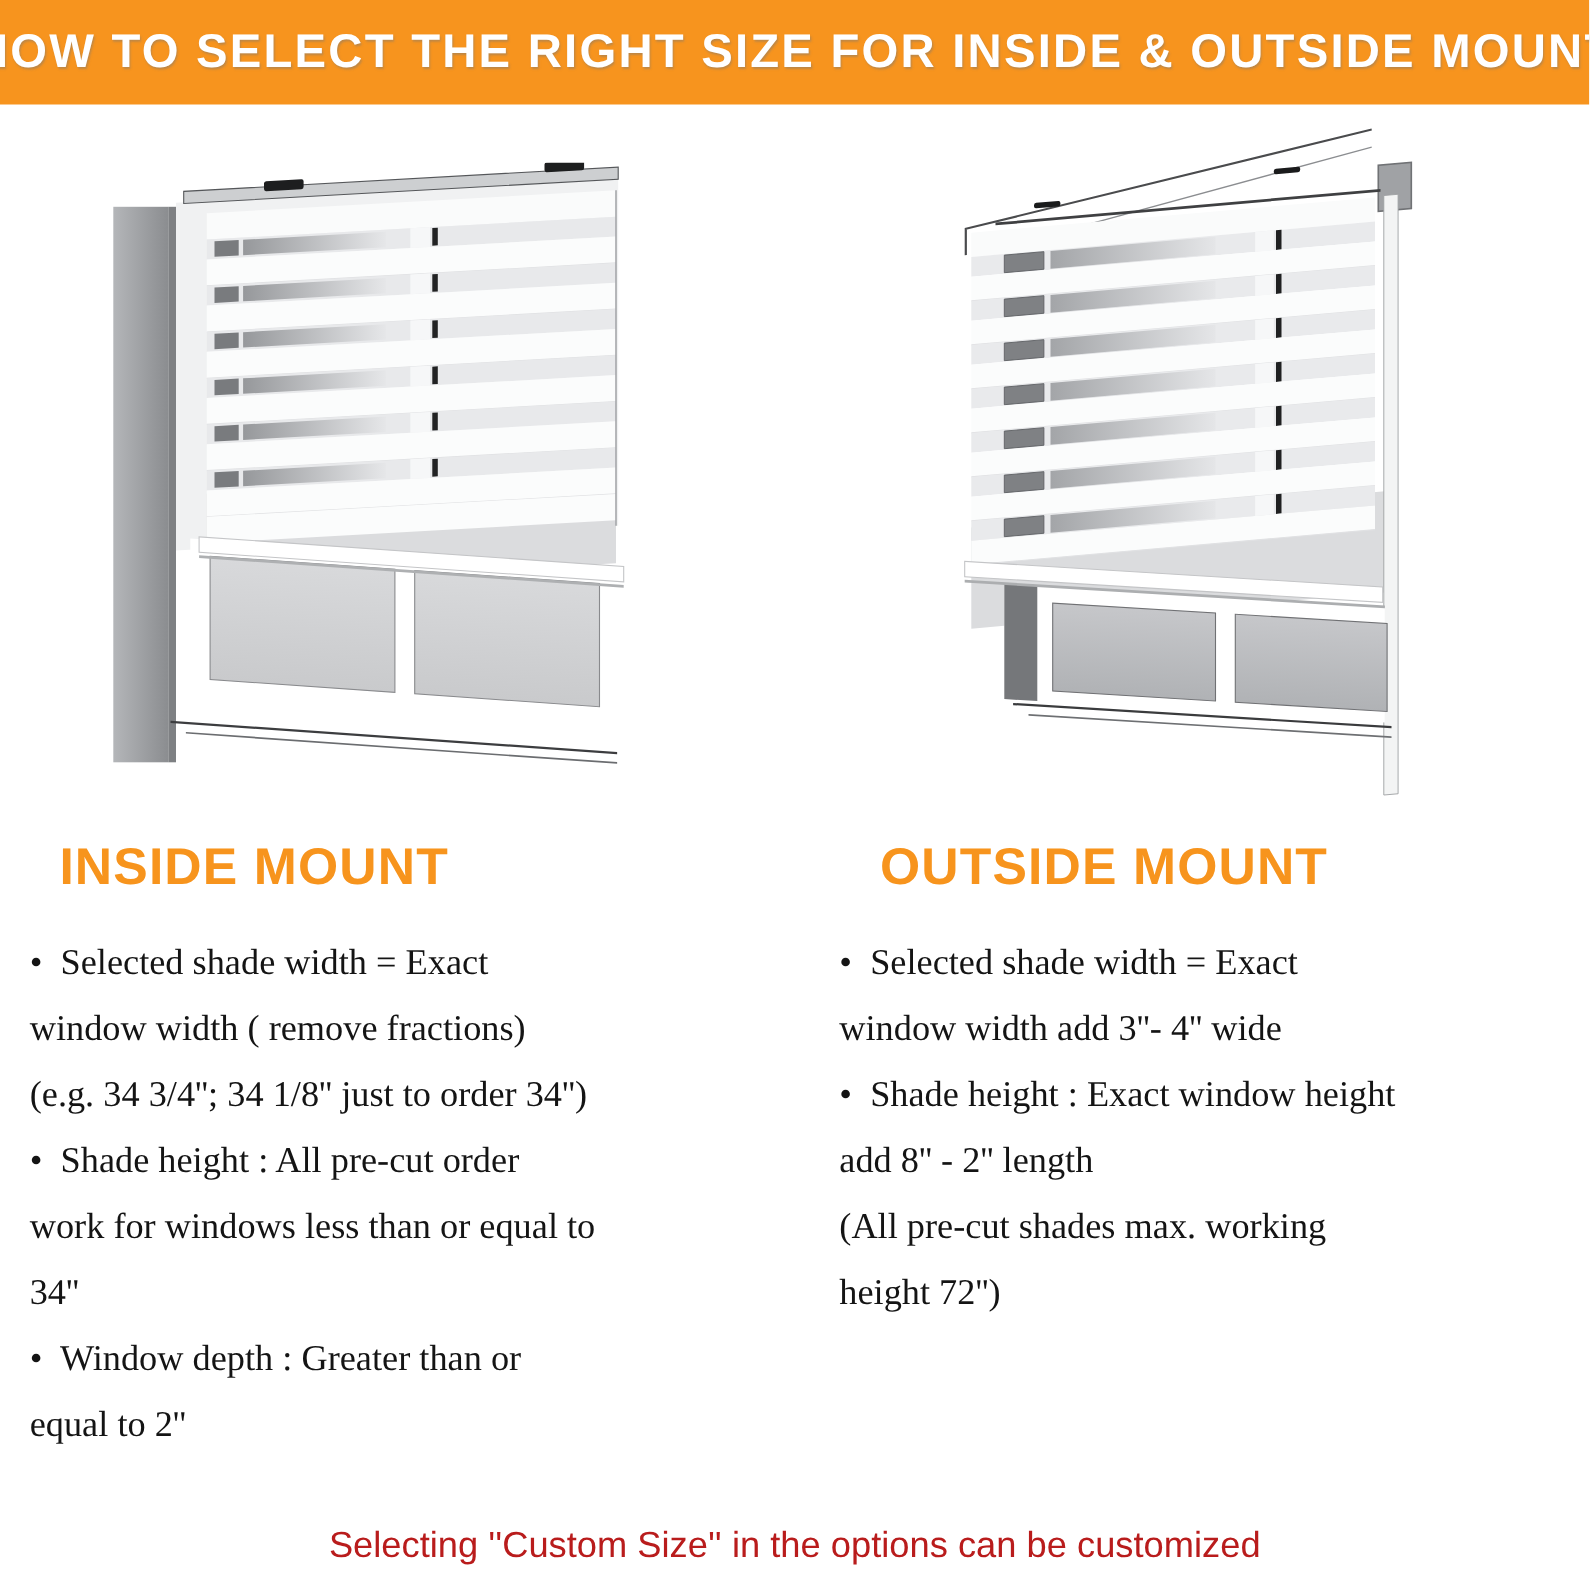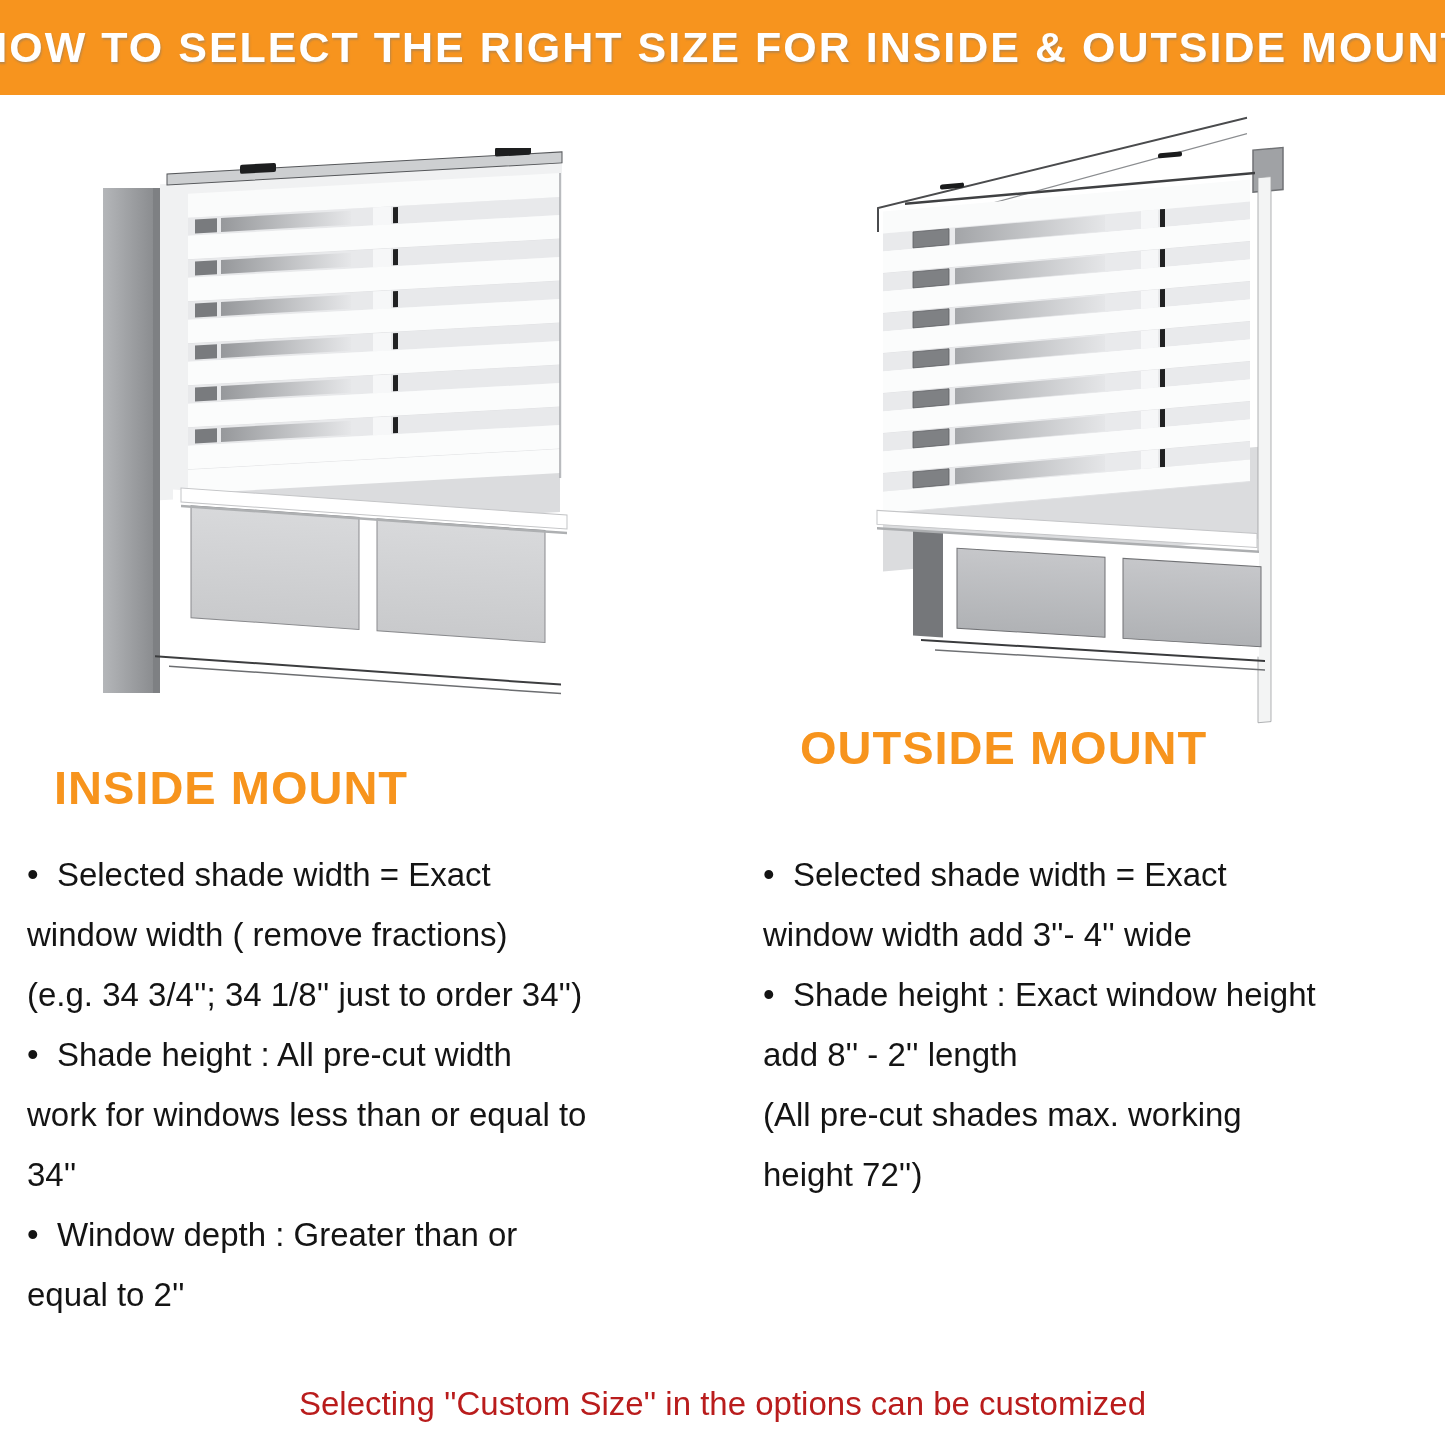--- a/index.html
+++ b/index.html
@@ -18,23 +18,23 @@
     text-shadow:1px 2px 2px rgba(120,120,120,0.45);
   }
   figure.illus { position:absolute; margin:0; padding:0; }
   .illus-left  { left:95px;  top:148px; width:555px; height:560px; }
   .illus-right { left:855px; top:112px; width:470px; height:625px; }
   .mount-heading {
     position:absolute; margin:12px; font-size:47px; font-weight:bold;
     color:var(--heading,#F7941D); letter-spacing:1px; white-space:nowrap;
   }
   .heading-inside  { left:42px;  top:748px; }
-  .heading-outside { left:788px; top:708px; }
+  .heading-outside { left:788px; top:748px; }
   .col { position:absolute; top:845px; font-size:33px; color:var(--body,#141414); }
-  .col .line { height:60px; line-height:60px; white-space:pre; }
+  .col .line { height:60px; line-height:60px; white-space:pre;font-family:Liberation Serif, serif; }
   .col-left  { left:27px;  width:710px; }
   .col-right { left:763px; width:680px; }
   .note {
     position:absolute; left:0; right:0; top:1385px; text-align:center;
     font-size:33px; color:#b91c1c;
   }
 </style>
 </head>
 <body>
 
@@ -157,21 +157,21 @@
   </figure>
 
   <h2 class="mount-heading heading-inside">INSIDE MOUNT</h2>
   <h2 class="mount-heading heading-outside">OUTSIDE MOUNT</h2>
 
   <div class="col col-left">
 
   <div class="line">•  Selected shade width = Exact</div>
       <div class="line">window width ( remove fractions)</div>
       <div class="line">(e.g. 34 3/4''; 34 1/8'' just to order 34'')</div>
-      <div class="line">•  Shade height : All pre-cut width</div>
+      <div class="line">•  Shade height : All pre-cut order</div>
       <div class="line">work for windows less than or equal to</div>
       <div class="line">34''</div>
       <div class="line">•  Window depth : Greater than or</div>
       <div class="line">equal to 2''</div>
     </div>
 
   <div class="col col-right">
 
   <div class="line">•  Selected shade width = Exact</div>
       <div class="line">window width add 3''- 4'' wide</div>

